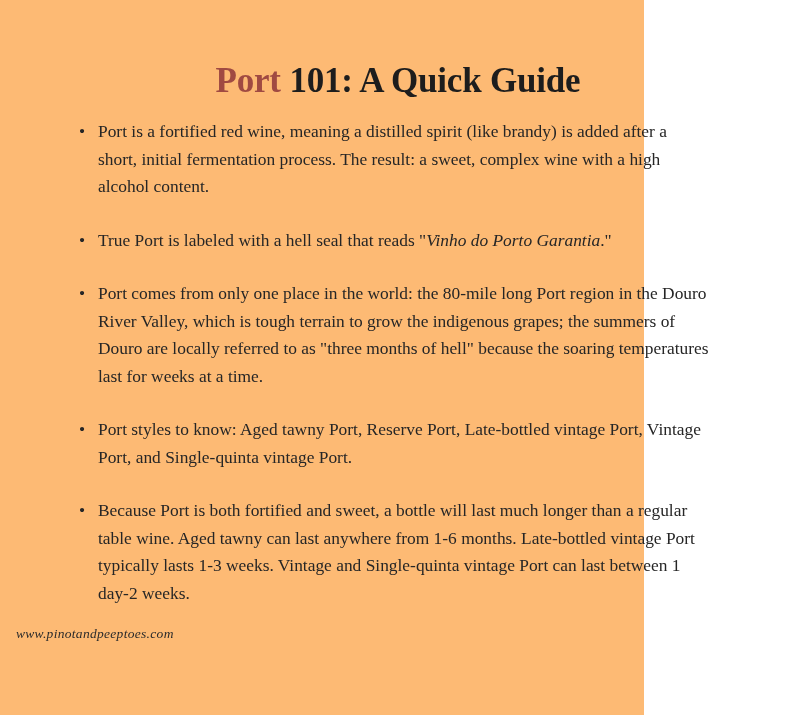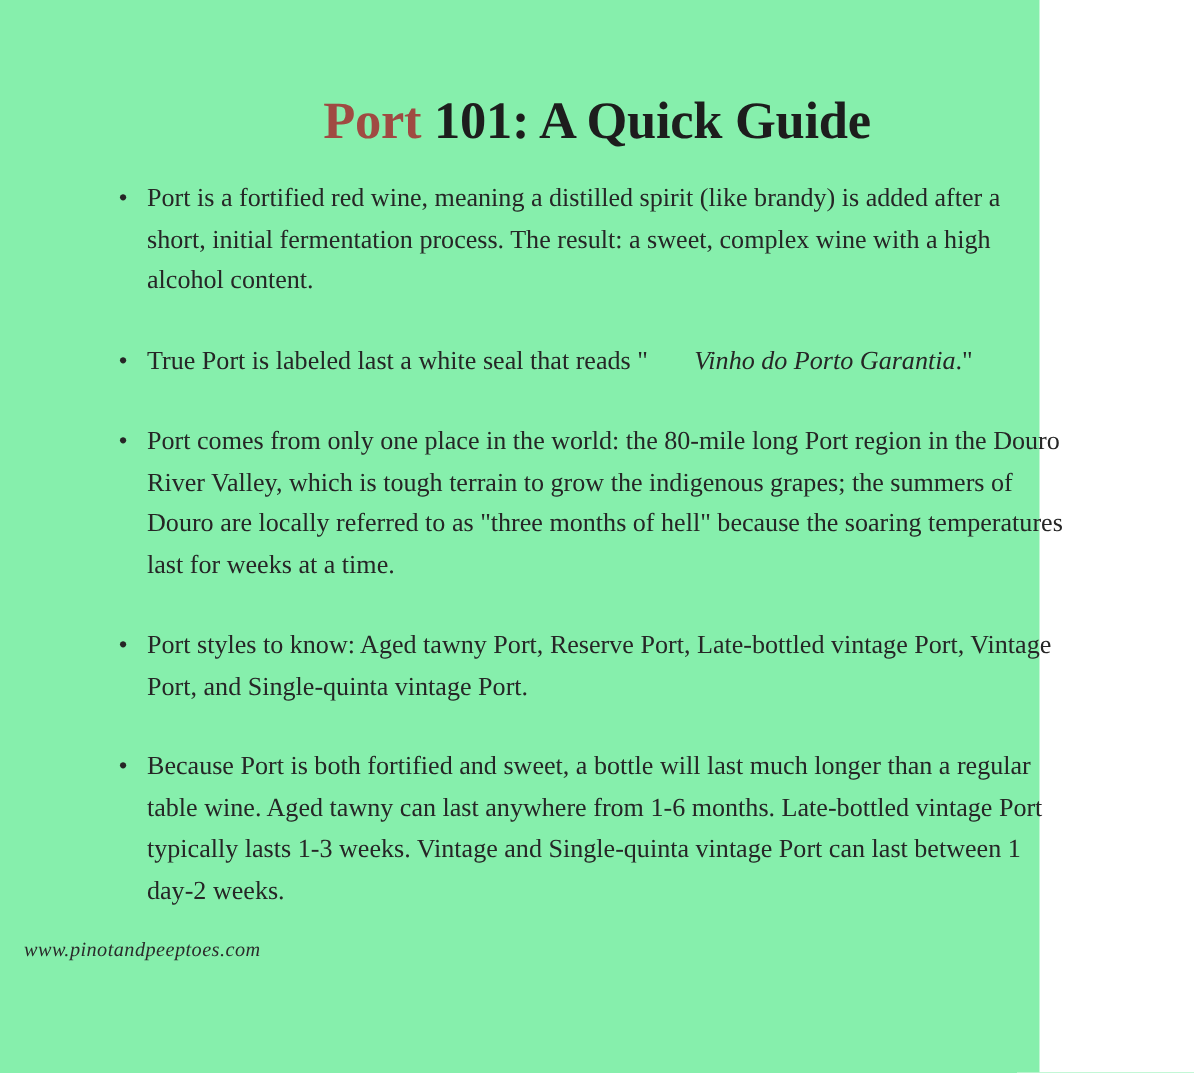--- a/index.html
+++ b/index.html
@@ -11,23 +11,23 @@
     width: 796px;
     height: 715px;
     background: #ffffff;
     font-family: "Liberation Serif", "DejaVu Serif", serif;
     color: #222222;
     overflow: hidden;
   }
 
   .page {
     position: relative;
-    width: 693px;
+    width: 644px;
     height: 715px;
-    background: #86efac;
+    background: #fdba74;
     box-sizing: border-box;
     text-decoration: underline;
   }
 
   
   .title-block {
     position: absolute;
     left: 0;
     top: 38px;
     width: 796px;
@@ -81,21 +81,20 @@
     line-height: 27.5px;
     font-size: 17.4px;
     color: #262626;
   }
   .bullet-item .txt {
     display: block;
   }
   .bullet-item em,
   .bullet-item .ital {
     font-style: italic;
-    margin-left: 31px;
   }
 
   
   .footer {
     position: absolute;
     left: 0;
     top: 624px;
     width: 796px;
     text-align: left;
     margin-left: 16px;
@@ -120,21 +119,21 @@
   <div class="content">
     <ul class="bullet-list">
 
       <li class="bullet-item">
         <span class="dot">•</span>
         <span class="txt"><span>Port is a fortified red wine, meaning a distilled spirit (like brandy) is added after a short, initial fermentation process. The result: a sweet, complex wine with a high alcohol content.</span></span>
       </li>
 
       <li class="bullet-item">
         <span class="dot">•</span>
-        <span class="txt"><span>True Port is labeled last a white seal that reads "</span><span class="ital">Vinho do Porto Garantia</span><span>."</span></span>
+        <span class="txt"><span>True Port is labeled with a hell seal that reads "</span><span class="ital">Vinho do Porto Garantia</span><span>."</span></span>
       </li>
 
       <li class="bullet-item">
         <span class="dot">•</span>
         <span class="txt"><span>Port comes from only one place in the world: the 80-mile long Port region in the Douro River Valley, which is tough terrain to grow the indigenous grapes; the summers of Douro are locally referred to as "three months of hell" because the soaring temperatures last for weeks at a time.</span></span>
       </li>
 
       <li class="bullet-item">
         <span class="dot">•</span>
         <span class="txt"><span>Port styles to know: Aged tawny Port, Reserve Port, Late-bottled vintage Port, Vintage Port, and Single-quinta vintage Port.</span></span>

